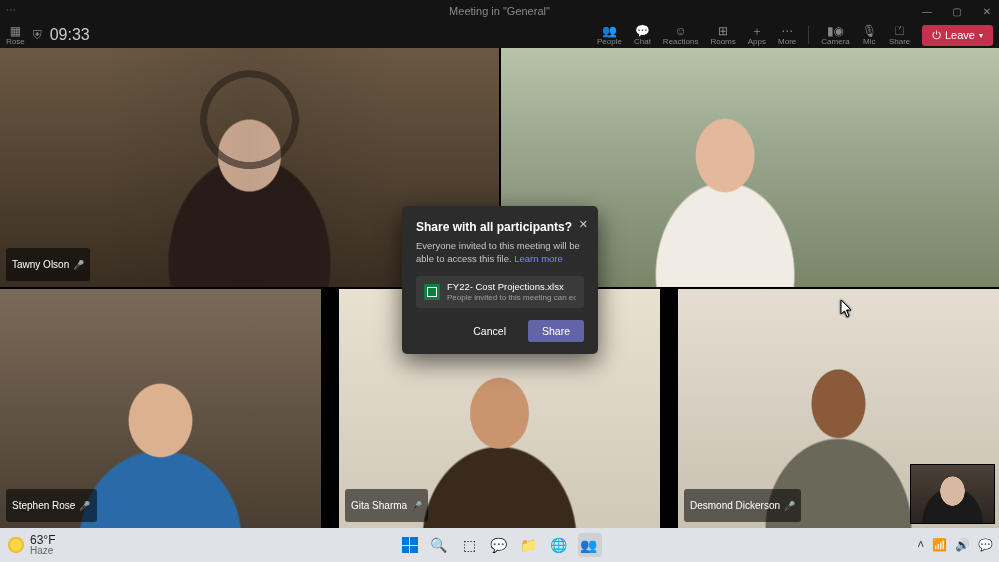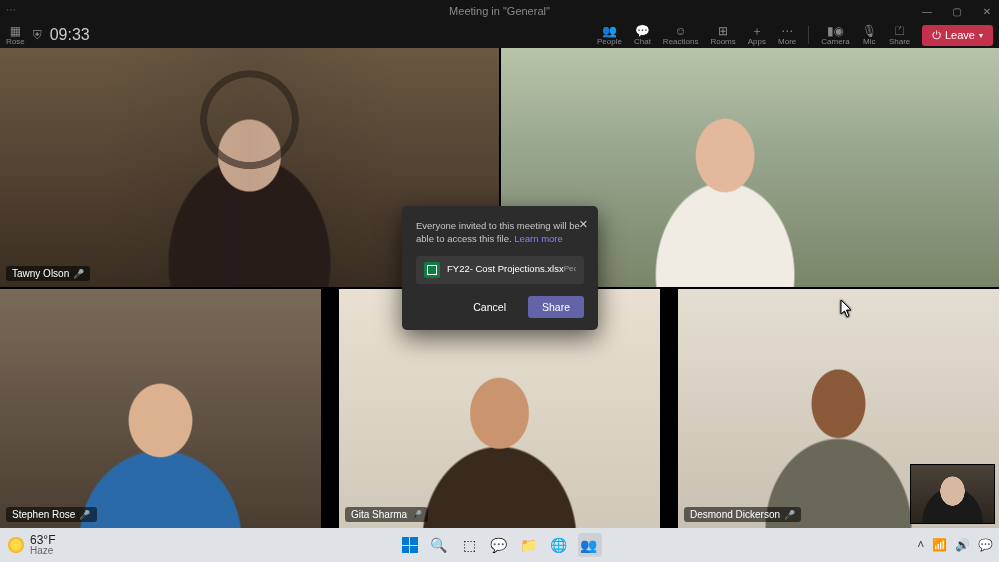--- a/index.html
+++ b/index.html
@@ -24,21 +24,21 @@
   .tb-action .ico { font-size: 12px; height: 13px; display: flex; align-items: center; justify-content: center; }
   .tb-action .lbl { font-size: 8px; }
   .leave-btn { background: #c4314b; color: #fff; padding: 4px 10px; border-radius: 3px; display: flex; align-items: center; gap: 4px; font-size: 11px; cursor: pointer; }
   .leave-btn .chev { font-size: 8px; }
 
   
   .grid { position: absolute; left: 0; top: 48px; right: 0; bottom: 34px; display: grid; grid-template-columns: repeat(2,1fr); grid-template-rows: 1fr 1fr; gap: 2px; background: #000; }
   .bottom-row { position: absolute; left: 0; right: 0; bottom: 34px; top: calc(48px + (562px - 48px - 34px)/2 + 1px); display: grid; grid-template-columns: repeat(3,1fr); gap: 18px; background:#000;}
   .tile { position: relative; overflow: hidden; background: #333; }
   .tile .avatar-bg { width: 100%; height: 100%; }
-  .name-tag { position: absolute; left: 6px; bottom: 6px; background: rgba(0,0,0,.55); color: #fff; font-size: 10px; padding: 2px 6px; border-radius: 3px; display: flex; align-items: center; gap: 4px; }
+  .name-tag { position: absolute; left: 6px; bottom: 6px; background: rgba(0,0,0,.55); color: #fff; font-size: 10px; padding: 11px 6px; border-radius: 3px; display: flex; align-items: center; gap: 4px; }
   .mic-ico { font-size: 9px; }
 
   .self-tile { position: absolute; right: 4px; bottom: 38px; width: 85px; height: 60px; background: #222; border: 1px solid #000; }
   .self-tile .avatar-bg { width:100%; height:100%; }
 
   
   .p1 { background: radial-gradient(ellipse 140px 160px at 50% 45%, #d8b39a 0%, #d8b39a 22%, transparent 23%),
              radial-gradient(ellipse 200px 260px at 50% 90%, #2a1e1a 0%, #2a1e1a 40%, transparent 41%),
              linear-gradient(#6b5842,#3a2e22); }
   .p1::after{content:"";position:absolute;inset:0;background:
@@ -62,21 +62,21 @@
 
   
   .dialog { position: absolute; left: 402px; top: 206px; width: 196px; background: #2d2c2c; border-radius: 5px; padding: 14px 14px 12px 14px; box-shadow: 0 8px 24px rgba(0,0,0,.6); color: #fff; }
   .dialog-title { font-size: 12px; font-weight: 600; margin-bottom: 6px; }
   .dialog-close { position: absolute; right: 10px; top: 12px; color: #ccc; font-size: 11px; cursor: pointer; }
   .dialog-body { font-size: 9.5px; color: #c8c6c4; line-height: 1.35; margin-bottom: 10px; }
   .dialog-body a { color: #7f85f5; text-decoration: none; }
   .file-row { background: #3b3a3a; border-radius: 3px; padding: 6px 8px; display: flex; align-items: center; gap: 7px; margin-bottom: 12px; }
   .file-icon { width: 16px; height: 16px; background:#107c41; border-radius:2px; position:relative; flex-shrink:0; }
   .file-icon::after{content:"";position:absolute;left:3px;top:3px;right:3px;bottom:3px;border:1px solid #fff;}
-  .file-info { display:flex; line-height:1.15; overflow:hidden;}
+  .file-info { display:flex; flex-direction:column; line-height:1.15; overflow:hidden;}
   .file-name { font-size: 9.5px; color:#fff; white-space:nowrap; }
   .file-sub { font-size: 8px; color:#a19f9d; white-space:nowrap; }
   .dialog-actions { display: flex; justify-content: flex-end; gap: 8px; }
   .dlg-btn { font-size: 10.5px; padding: 5px 14px; border-radius: 3px; cursor: pointer; border: none; }
   .btn-cancel { background: transparent; color: #fff; }
   .btn-share { background: #6264a7; color: #fff; }
 
   
   .cursor { position: absolute; left: 840px; top: 300px; width: 14px; height: 18px; pointer-events:none; }
   .cursor svg { width:100%; height:100%; filter: drop-shadow(0 0 1px #000); }
@@ -204,20 +204,21 @@
       <span class="mic-ico">🎤</span>
     </div>
   </div>
 </div>
 
 <div class="self-tile">
   <div class="avatar-bg pself"></div>
 </div>
 
 <div class="dialog">
+  <div class="dialog-title">Share with all participants?</div>
   <div class="dialog-close">✕</div>
   <div class="dialog-body">
     <span>Everyone invited to this meeting will be able to access this file.</span>
     <a href="#">Learn more</a>
   </div>
   <div class="file-row">
     <div class="file-icon"></div>
     <div class="file-info">
       <span class="file-name">FY22- Cost Projections.xlsx</span>
       <span class="file-sub">People invited to this meeting can edit</span>

